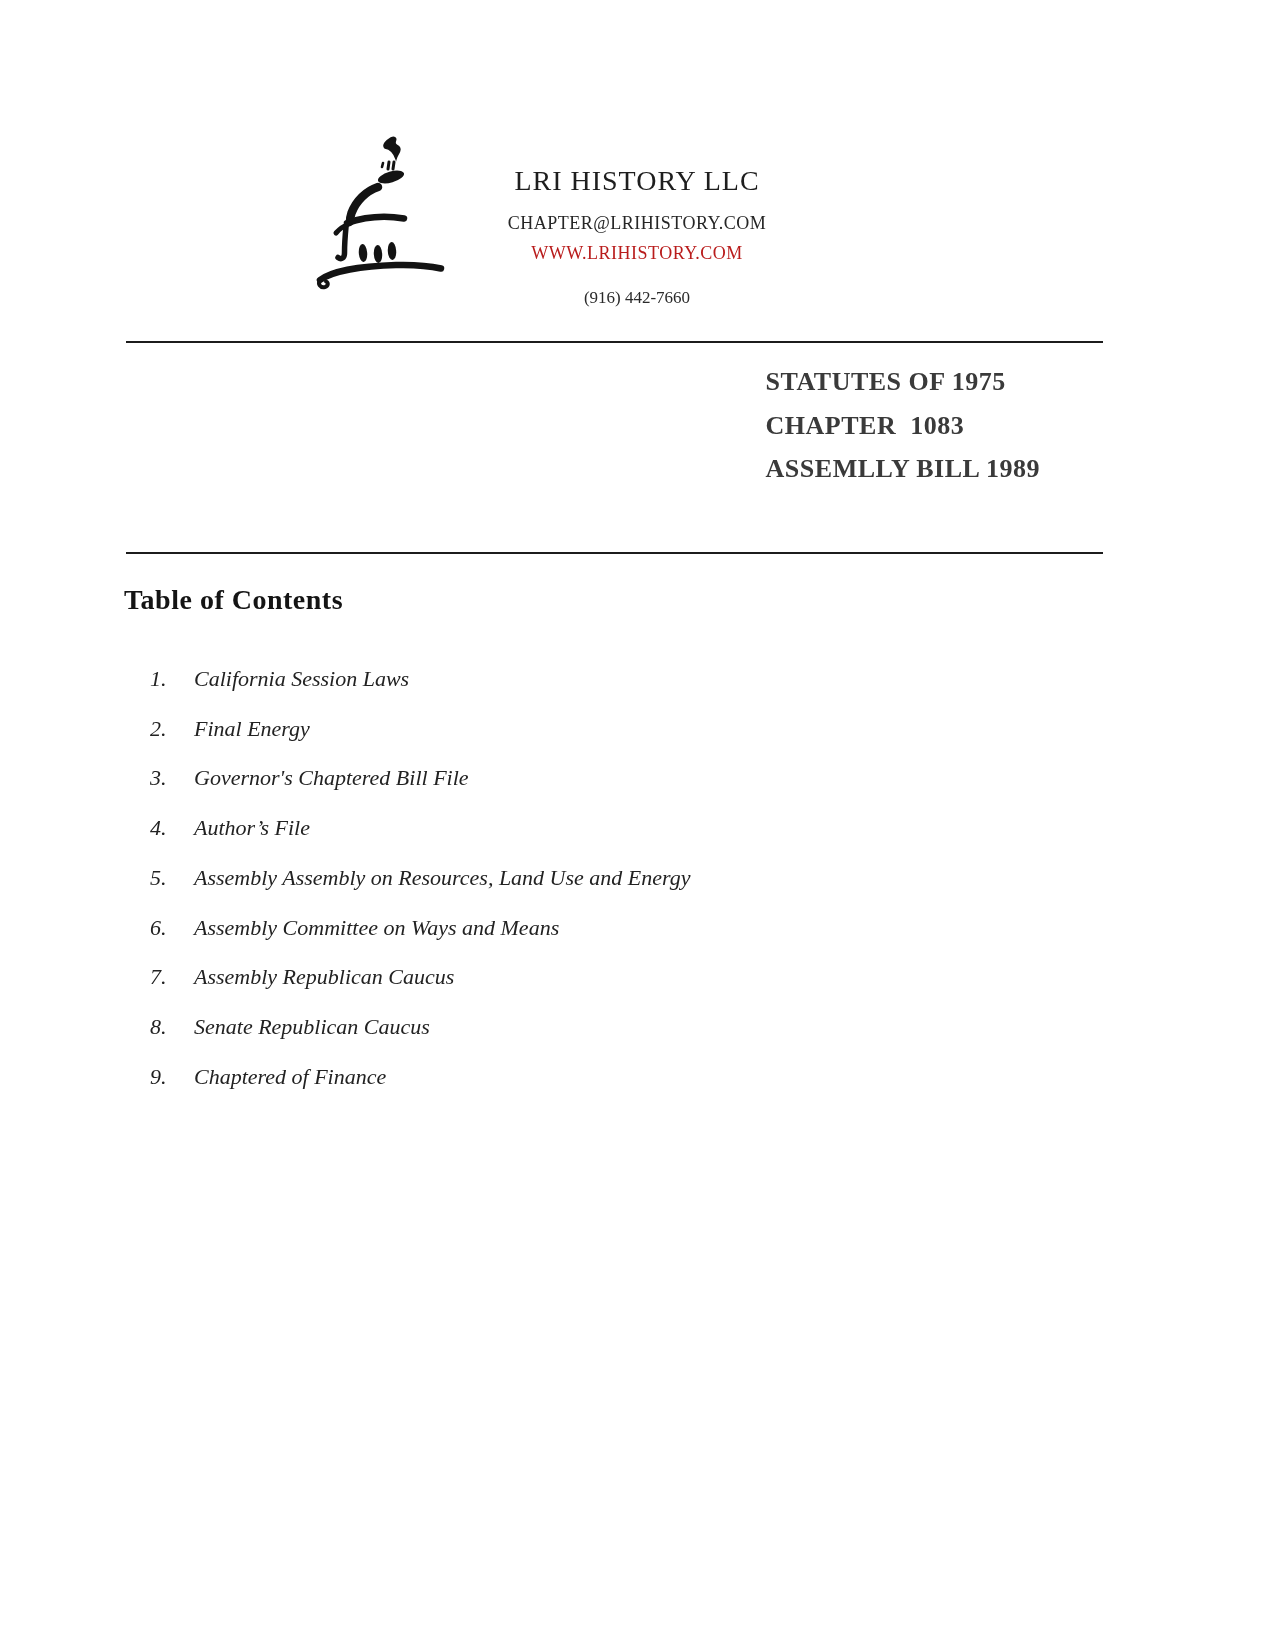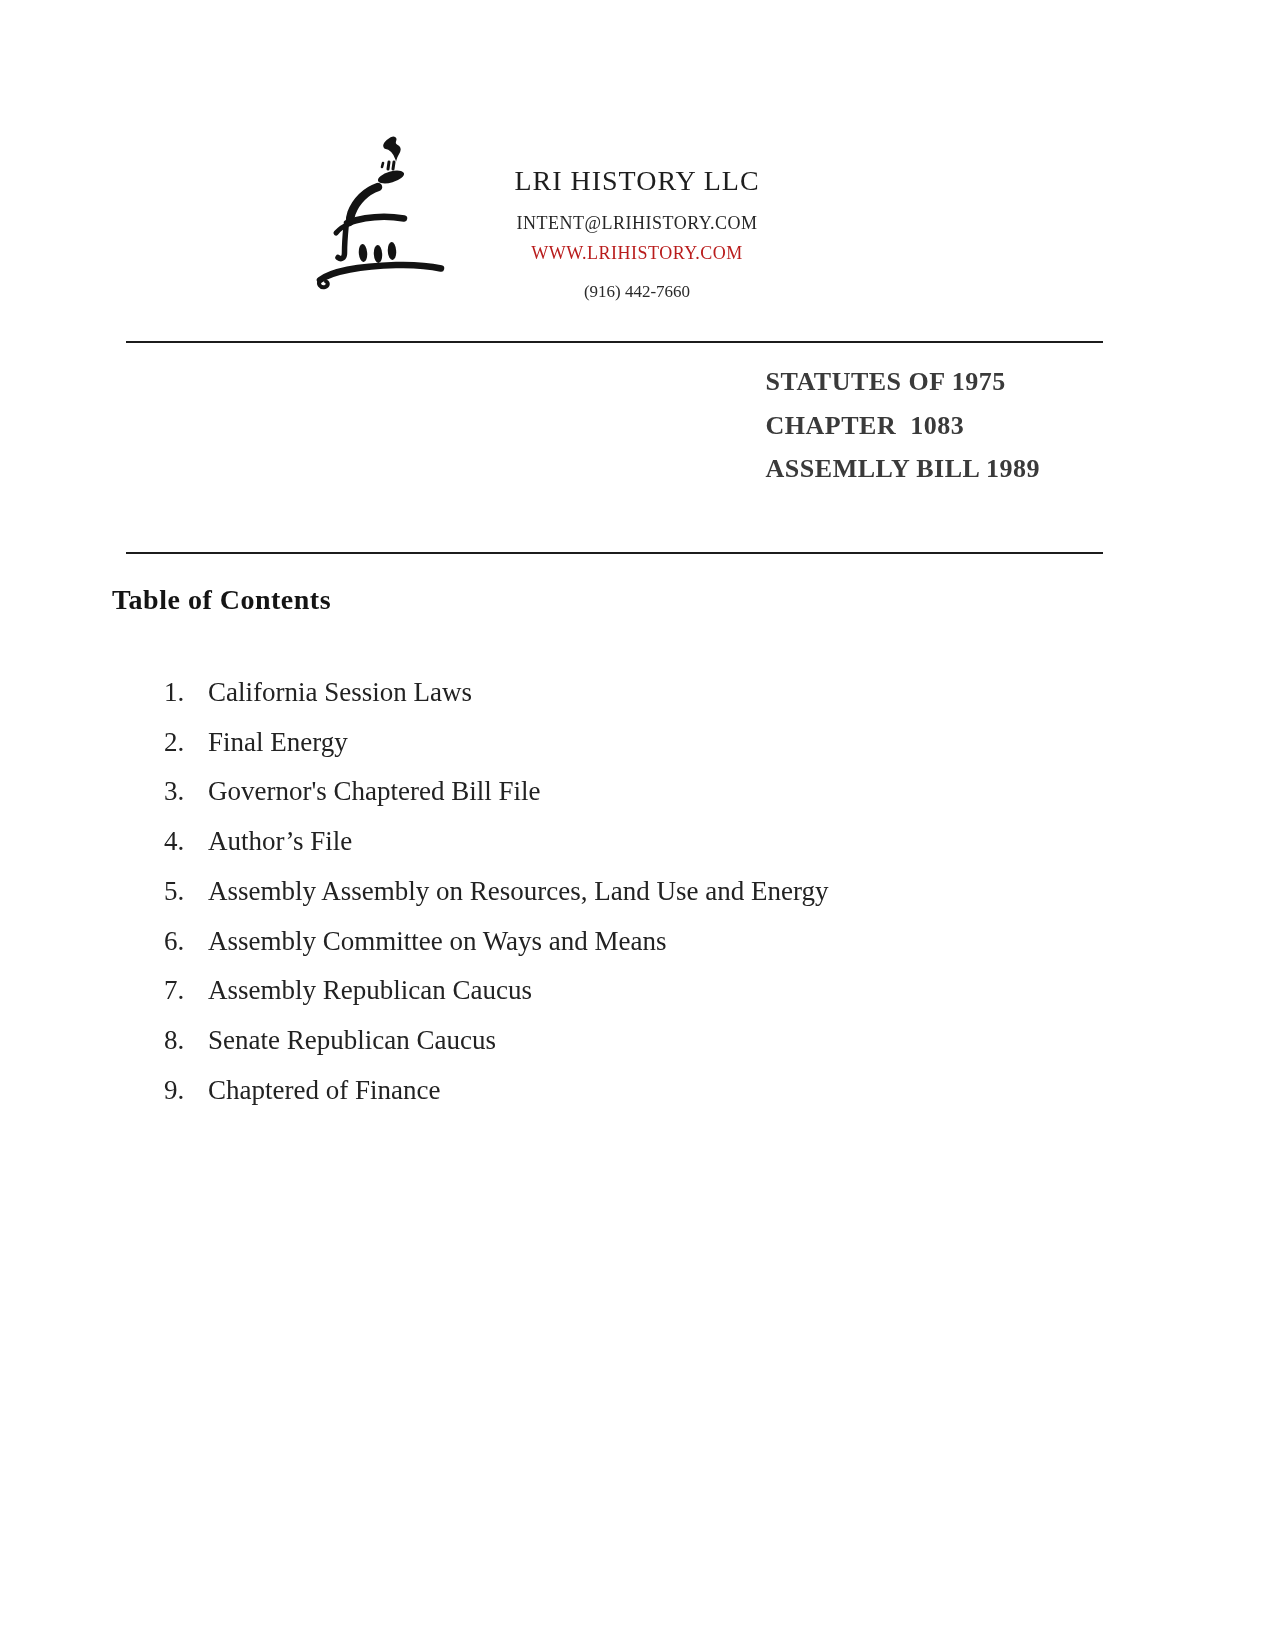--- a/index.html
+++ b/index.html
@@ -29,21 +29,21 @@
   }
   .brand-email {
     margin-top:19px; font-size:18px; line-height:18px;
     letter-spacing:0.5px; color:#262626; white-space:nowrap;
   }
   .brand-site {
     margin-top:12px; font-size:18px; line-height:18px;
     letter-spacing:0.5px; color:#b91c1c; white-space:nowrap;
   }
   .brand-phone {
-    margin-top:21px; font-size:17px; line-height:17px;
+    margin-top:27px; font-size:17px; line-height:17px;
     color:#2a2a2a; white-space:nowrap;
   }
 
   
   .rule {
     position:absolute; left:126px; width:977px; height:2px;
     background:#1c1c1c;
   }
   .rule-top    { top:341px; }
   .rule-bottom { top:552px; }
@@ -53,29 +53,30 @@
     position:absolute; right:236px; top:360px;
     text-align:left;
     font-weight:bold; font-size:26px; line-height:43.5px;
     letter-spacing:0.5px;
     color:#3a3a3a;
   }
   .case-ref div { white-space:pre; }
 
   
   .toc-heading {
-    position:absolute; left:112px; top:586px;
+    position:absolute; left:124px; top:586px;
     font-weight:bold; font-size:28px; line-height:28px;
     color:#141414; letter-spacing:0.5px;
   }
   .toc-list {
     position:absolute; left:148px; top:652px;
-    margin:16px; padding:0; list-style:none;
-    font-size:27px; line-height:49.7px;
+    margin:2px; padding:0; list-style:none;
+    font-size:22px; line-height:49.7px;
     color:#222222;
+    font-style:italic;
   }
   .toc-list li { white-space:nowrap; }
   .toc-num {
     display:inline-block; width:44px;
   }
 </style>
 </head>
 <body>
 
 <div class="page">
@@ -104,21 +105,21 @@
       <ellipse cx="84" cy="117" rx="4.2" ry="9" fill="#131313" stroke="none" transform="rotate(-3 84 117)"></ellipse>
 
       <path d="M12,146 C24,137 54,132 88,131 C104,130.6 122,132 133,134.5" stroke-width="6.5"></path>
 
       <path d="M12,146 C9.5,150 12,154 17,153 C20.5,152.2 20.5,148.5 18,147.5" stroke-width="4"></path>
     </g>
   </svg>
 
   <div class="brand">
     <div class="brand-name">LRI HISTORY LLC</div>
-    <div class="brand-email">INTENT@LRIHISTORY.COM</div>
+    <div class="brand-email">CHAPTER@LRIHISTORY.COM</div>
     <div class="brand-site">WWW.LRIHISTORY.COM</div>
     <div class="brand-phone">(916) 442-7660</div>
   </div>
 
   <div class="rule rule-top"></div>
   <div class="rule rule-bottom"></div>
 
   <div class="case-ref">
     <div>STATUTES OF 1975</div>
     <div>CHAPTER  1083</div>

